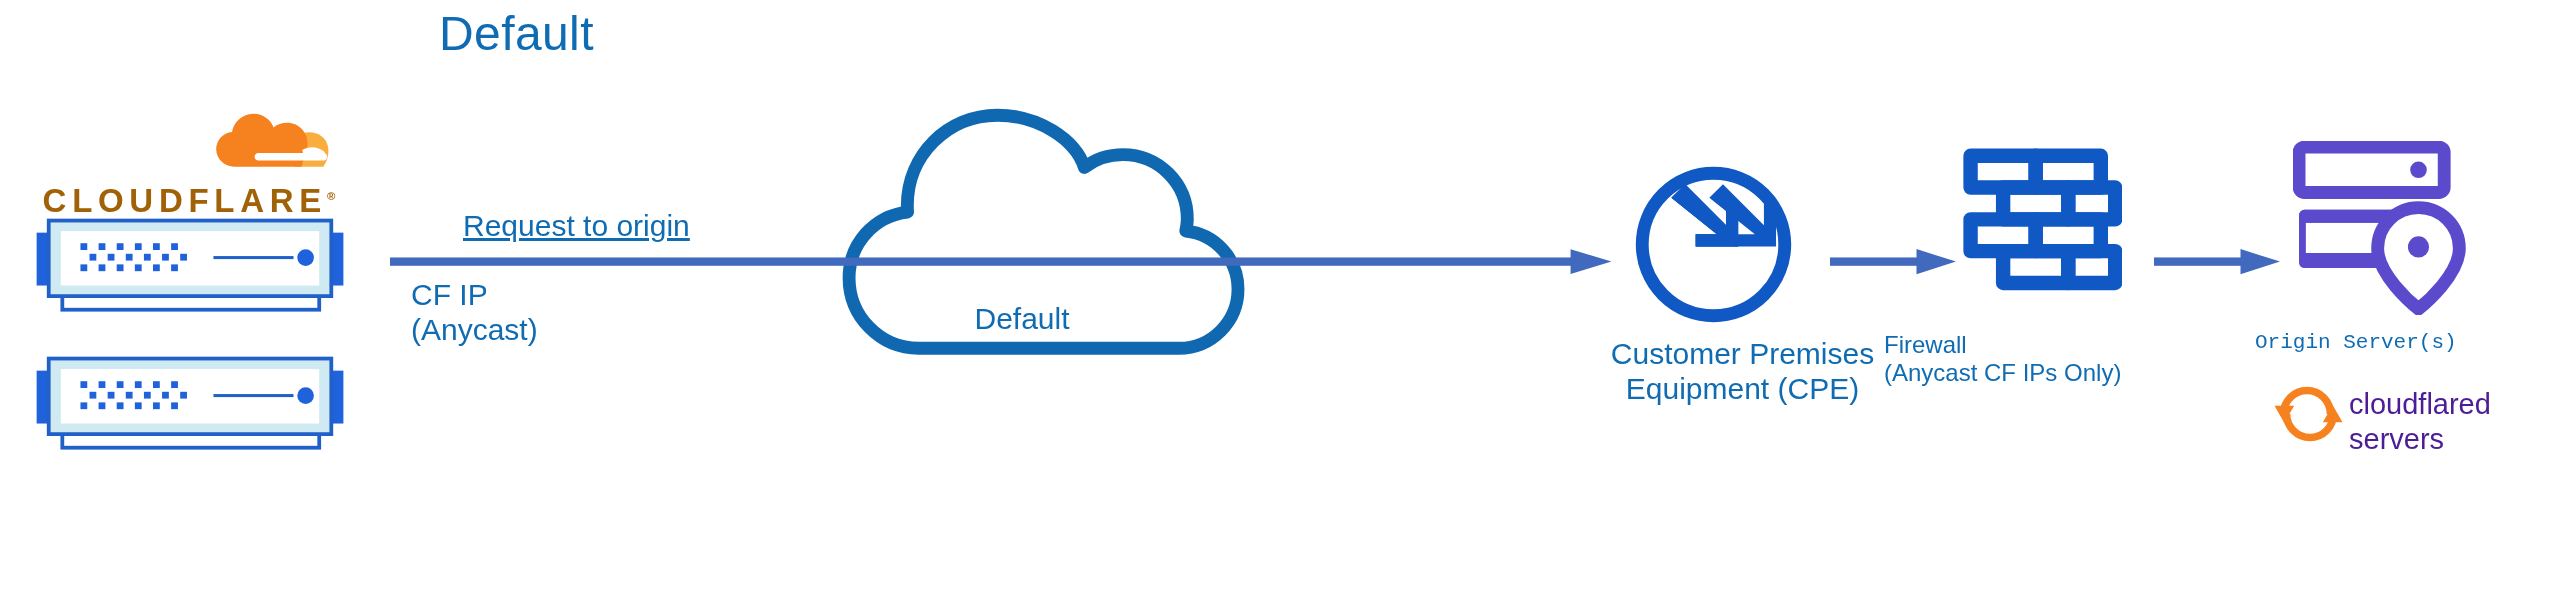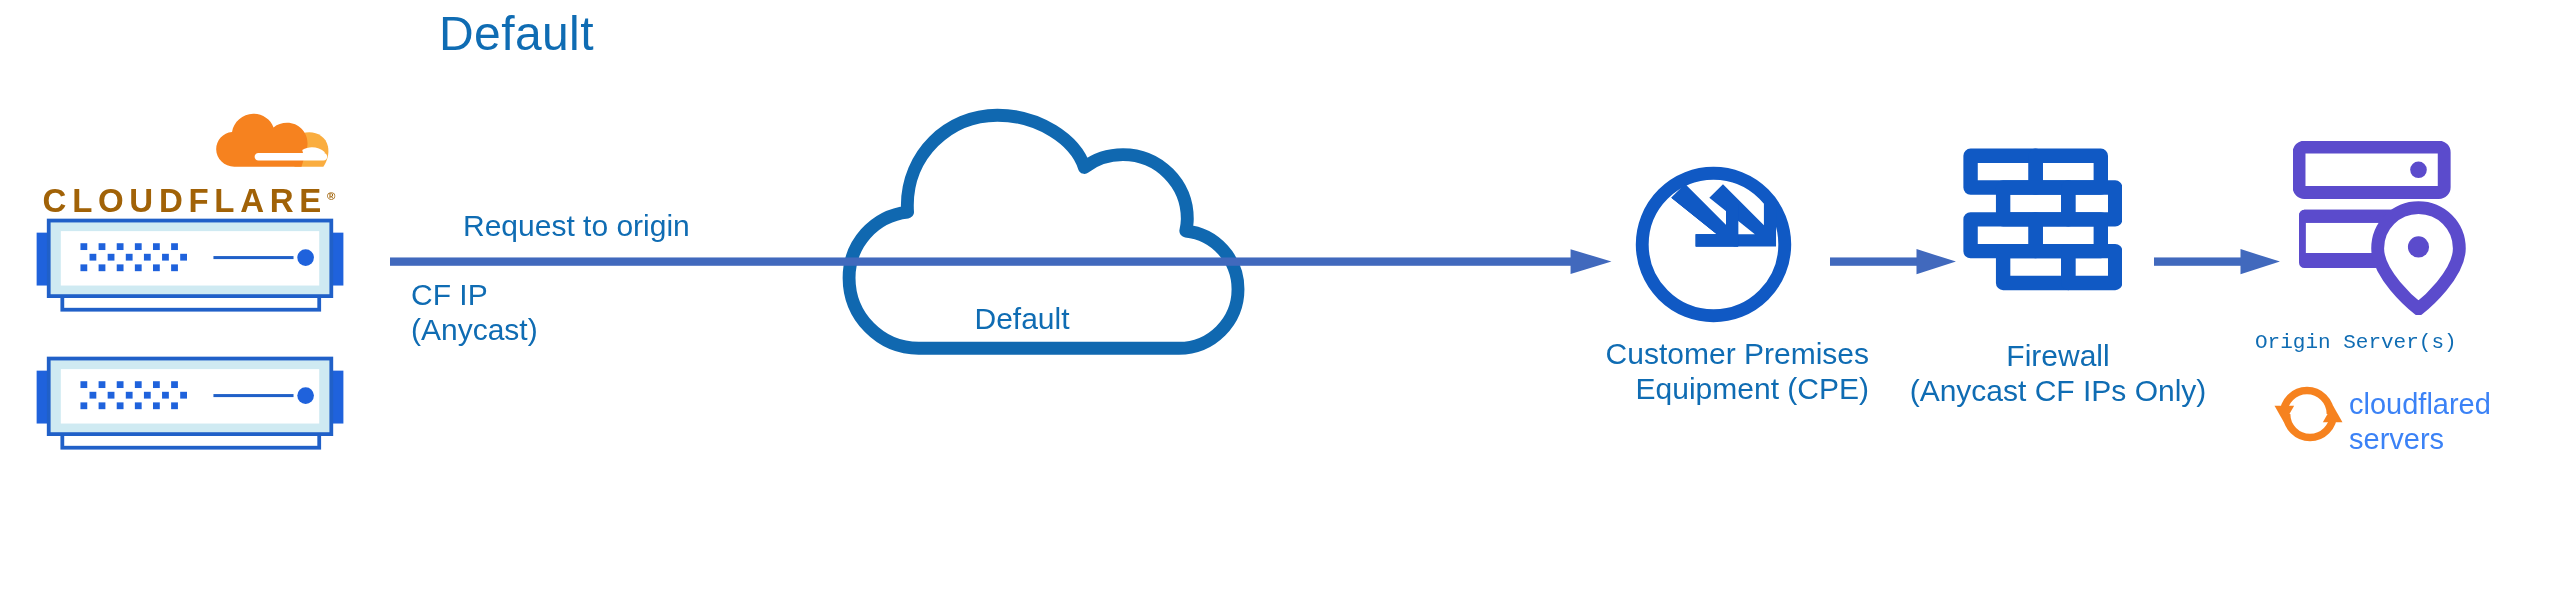--- a/index.html
+++ b/index.html
@@ -71,63 +71,62 @@
     top: 277px;
     font-size: 30px;
     line-height: 1.18;
     margin-left: 27px;
   }
   #label-request-to-origin {
     left: 463px;
     top: 208px;
     font-size: 30px;
     white-space: nowrap;
+    text-decoration: underline;
   }
   #label-internet {
     left: 901px;
     top: 301px;
     width: 242px;
     text-align: center;
     font-size: 30px;
   }
   #label-cpe {
-    left: 1536px;
+    left: 1576px;
     top: 336px;
     width: 333px;
-    text-align: right;
+    text-align: center;
     font-size: 30px;
     line-height: 1.18;
     white-space: normal;
   }
   #label-firewall {
     left: 1884px;
     top: 331px;
     width: 348px;
-    text-align: center;
-    font-size: 30px;
+    font-size: 24px;
     line-height: 1.18;
     white-space: normal;
-    margin-top: 7px;
   }
   #label-origin {
     left: 2255px;
     top: 331px;
     width: 303px;
     text-align: left;
     font-size: 21px;
     white-space: nowrap;
     font-family: Liberation Mono, monospace;
   }
   #label-cloudflared {
     left: 2349px;
     top: 387px;
     width: 227px;
     font-size: 29px;
     line-height: 1.2;
-    color: #3b82f6;
+    color: #4c1d95;
     white-space: normal;
   }
 
   
   .arrow svg { display: block; }
 </style>
 </head>
 <body>
 
 <div id="canvas">

